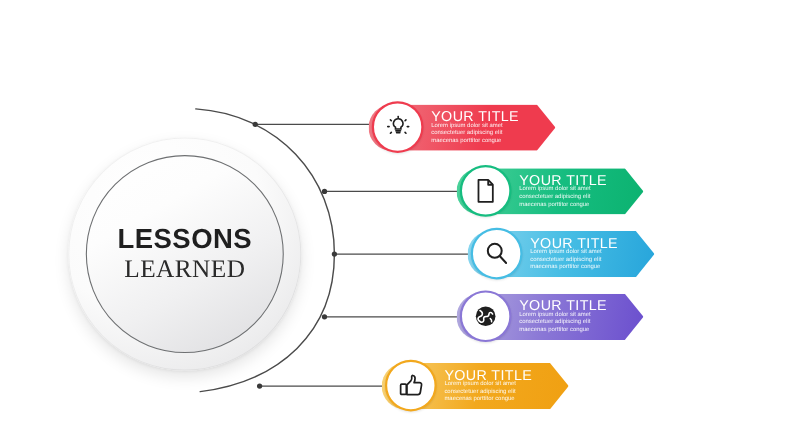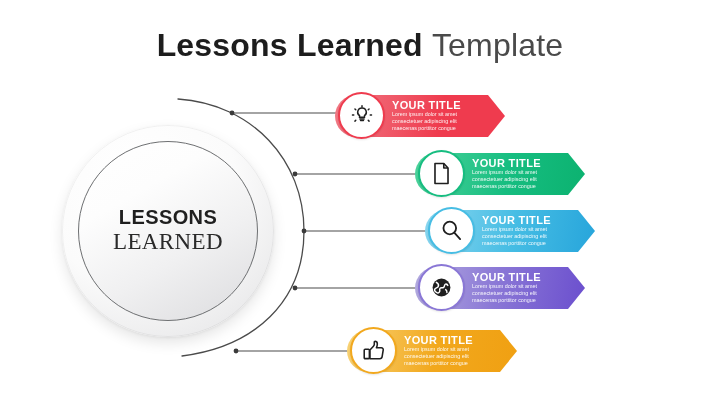--- a/index.html
+++ b/index.html
@@ -64,21 +64,21 @@
     border-radius: 50%;
     border: 1.4px solid #6e7072;
     background: linear-gradient(150deg, #ffffff 0%, #fdfdfd 30%, #f0f0f1 62%, #e2e2e4 88%, #d9d9db 100%);
     display: flex;
     flex-direction: column;
     align-items: center;
     justify-content: center;
     line-height: 1.15;
   }
   #hub-line1 {
-    font-size: 20px;
+    font-size: 25px;
     font-weight: 700;
     color: #1f1f1f;
     letter-spacing: 0.4px;
   }
   #hub-line2 {
     font-size: 23px;
     font-weight: 400;
     color: #2a2a2a;
     letter-spacing: 0.4px;
     font-family: Liberation Serif, serif;
@@ -108,22 +108,22 @@
     border-radius: 21px 0 0 21px;
     -webkit-clip-path: polygon(0% 0%, calc(100% - 17px) 0%, 100% 50%, calc(100% - 17px) 100%, 0% 100%);
     clip-path: polygon(0% 0%, calc(100% - 17px) 0%, 100% 50%, calc(100% - 17px) 100%, 0% 100%);
   }
   .banner-text {
     position: absolute;
     top: 5px;
     color: #ffffff;
   }
   .banner-title {
-    font-size: 11px;
-    font-weight: 700;
+    font-size: 13px;
+    font-weight: 400;
     letter-spacing: 0.35px;
     color: #ffffff;
     line-height: 11px;
   }
   .banner-desc {
     font-size: 5.4px;
     font-weight: 400;
     line-height: 7.2px;
     color: rgba(255,255,255,0.93);
     white-space: nowrap;
@@ -141,23 +141,20 @@
     box-sizing: border-box;
     box-shadow: 0 1px 2px rgba(0,0,0,0.10);
   }
   .icon-badge svg { display: block; }
 </style>
 </head>
 <body>
 
 <div id="stage">
 
-  <div id="title">
-    <span class="strong">Lessons Learned</span><span>&nbsp;</span><span class="light">Template</span>
-  </div>
 
   <svg id="connectors" viewBox="0 0 720 404">
 
     <path d="M 178 99 C 252 104, 304 160, 304 231 C 304 302, 254 347, 182 356" fill="none" stroke="#4b4b4b" stroke-width="1.3" stroke-linecap="round"></path>
 
     <line x1="232" y1="113" x2="344" y2="113" stroke="#4b4b4b" stroke-width="1.2"></line>
     <line x1="295" y1="174" x2="424" y2="174" stroke="#4b4b4b" stroke-width="1.2"></line>
     <line x1="304" y1="231" x2="434" y2="231" stroke="#4b4b4b" stroke-width="1.2"></line>
     <line x1="295" y1="288" x2="424" y2="288" stroke="#4b4b4b" stroke-width="1.2"></line>
     <line x1="236" y1="351" x2="356" y2="351" stroke="#4b4b4b" stroke-width="1.2"></line>

